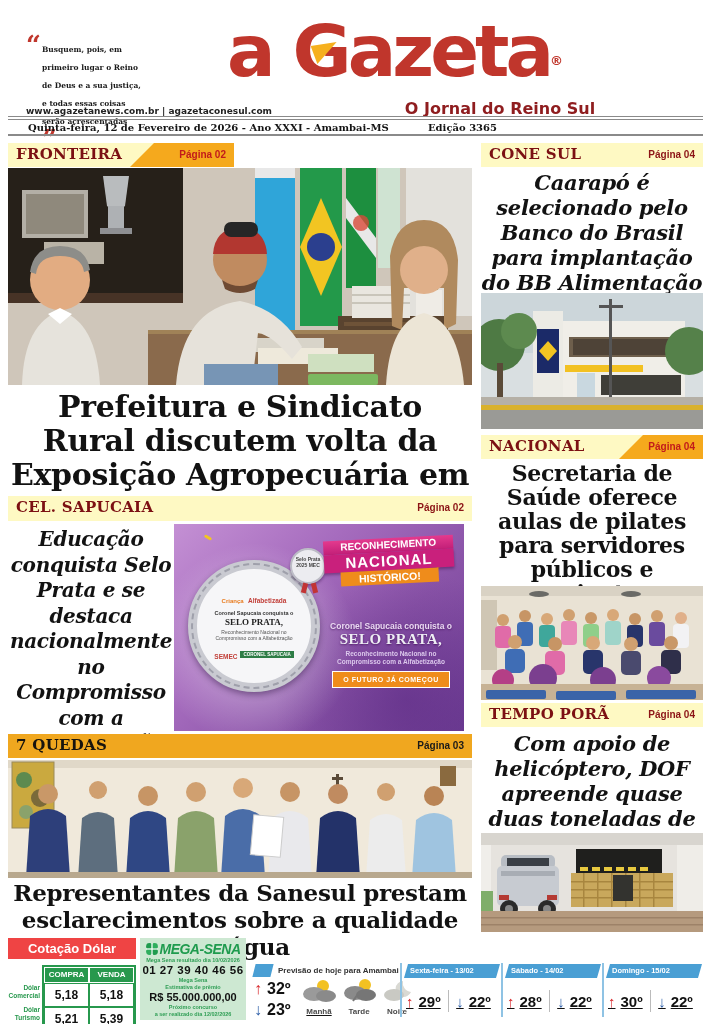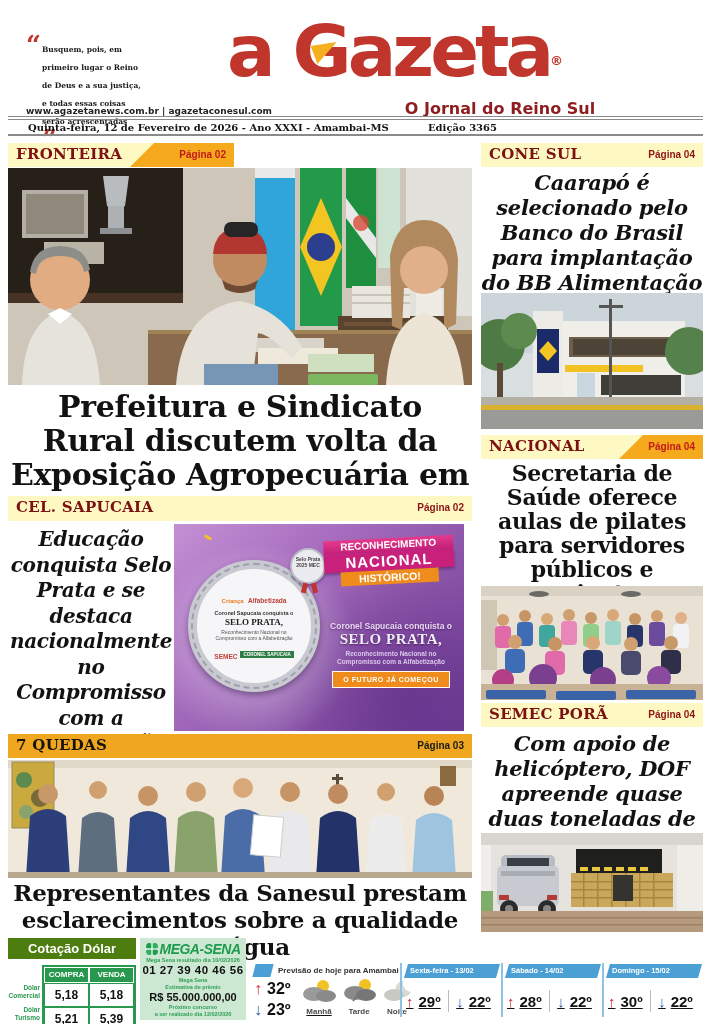--- a/index.html
+++ b/index.html
@@ -84,21 +84,21 @@
   .rb3 { background:#ef8c1b; color:#fff; font:bold 10.5px/14px "Liberation Sans", sans-serif; width:76%; margin:0 auto; }
   .p-right { position:absolute; left:148px; top:97px; width:138px; text-align:center; }
   .pr1 { font:bold 8.5px/10px "Liberation Sans", sans-serif; color:#ead9f2; text-shadow:0 1px 2px rgba(60,10,80,.6); }
   .pr2 { font:bold 15px/17px "Liberation Serif", serif; color:#eeeef4; text-shadow:0 1px 2px rgba(60,10,80,.7); letter-spacing:.5px; }
   .pr3 { font:bold 6.5px/8px "Liberation Sans", sans-serif; color:#dcc8ec; margin-top:2px; }
   .p-btn { display:inline-block; margin-top:5px; background:#ef8c1b; border:1px solid #fff; color:#fff;
            font:bold 7px/9px "Liberation Sans", sans-serif; padding:3px 10px; letter-spacing:.5px; }
   .conf { position:absolute; width:8px; height:3px; border-radius:2px; }
   
   .dolar { position:absolute; left:8px; top:938px; width:128px; height:82px; }
-  .dolar-title { height:21px; background:#4d7c0f; color:#fff; font:bold 13px/21px "Liberation Sans", sans-serif; text-align:center; }
+  .dolar-title { height:21px; background:#ef4444; color:#fff; font:bold 13px/21px "Liberation Sans", sans-serif; text-align:center; }
   .dolar-table { position:absolute; left:34px; top:27px; width:94px; border:2px solid #27984d; background:#27984d; }
   .d-row { display:flex; }
   .d-h { flex:1; background:#27984d; color:#fff; font:bold 8px/14px "Liberation Sans", sans-serif; text-align:center; border:1px solid #fff; }
   .d-c { flex:1; background:#fff; font:bold 12px/22px "Liberation Sans", sans-serif; text-align:center; border:1px solid #27984d; color:#111; }
   .d-lab { position:absolute; left:0; width:32px; text-align:right; font:bold 6.5px/7.5px "Liberation Sans", sans-serif; color:#27984d; }
   .d-lab1 { top:46px; } .d-lab2 { top:68px; }
   .mega { position:absolute; left:140px; top:938px; width:106px; height:82px; background:#cde8d2; text-align:center; padding-top:3px; }
   .mg-title { font:italic bold 14px "Liberation Sans", sans-serif; color:#1f9b4e; letter-spacing:-.5px; }
   .mg-title svg { vertical-align:-2px; }
   .mg-small { font:bold 5.5px/7px "Liberation Sans", sans-serif; color:#2f9e55; }
@@ -410,21 +410,21 @@
     <circle cx="62" cy="92" r="14" fill="#7b3f8f"></circle>
     <circle cx="122" cy="94" r="13" fill="#7b3f8f"></circle>
     <circle cx="178" cy="92" r="12" fill="#8a4a9e"></circle>
     <rect y="98" width="222" height="16" fill="#c7b295"></rect>
     <rect x="5" y="104" width="60" height="9" rx="2" fill="#3b64a8"></rect>
     <rect x="75" y="105" width="60" height="9" rx="2" fill="#3b64a8"></rect>
     <rect x="145" y="104" width="70" height="9" rx="2" fill="#3b64a8"></rect>
   </svg>
 
   <div class="band" style="left:481px; top:703px; width:222px;">
-    <span class="lbl">SEMEC PORÃ</span>
+    <span class="lbl">TEMPO PORÃ</span>
     <span class="page-dark">Página 04</span>
   </div>
 
   <h2 class="hl it hl-dof">Com apoio de helicóptero, DOF apreende quase duas toneladas de maconha</h2>
 
   <svg class="ph" style="left:481px; top:833px;" width="222" height="99" viewBox="0 0 222 99" preserveAspectRatio="none">
     <rect width="222" height="99" fill="#e6e3de"></rect>
     <rect y="0" width="222" height="12" fill="#d8d5cf"></rect>
     <rect x="0" y="12" width="10" height="66" fill="#f0eeea"></rect>
     <rect x="196" y="12" width="26" height="66" fill="#efede8"></rect>

